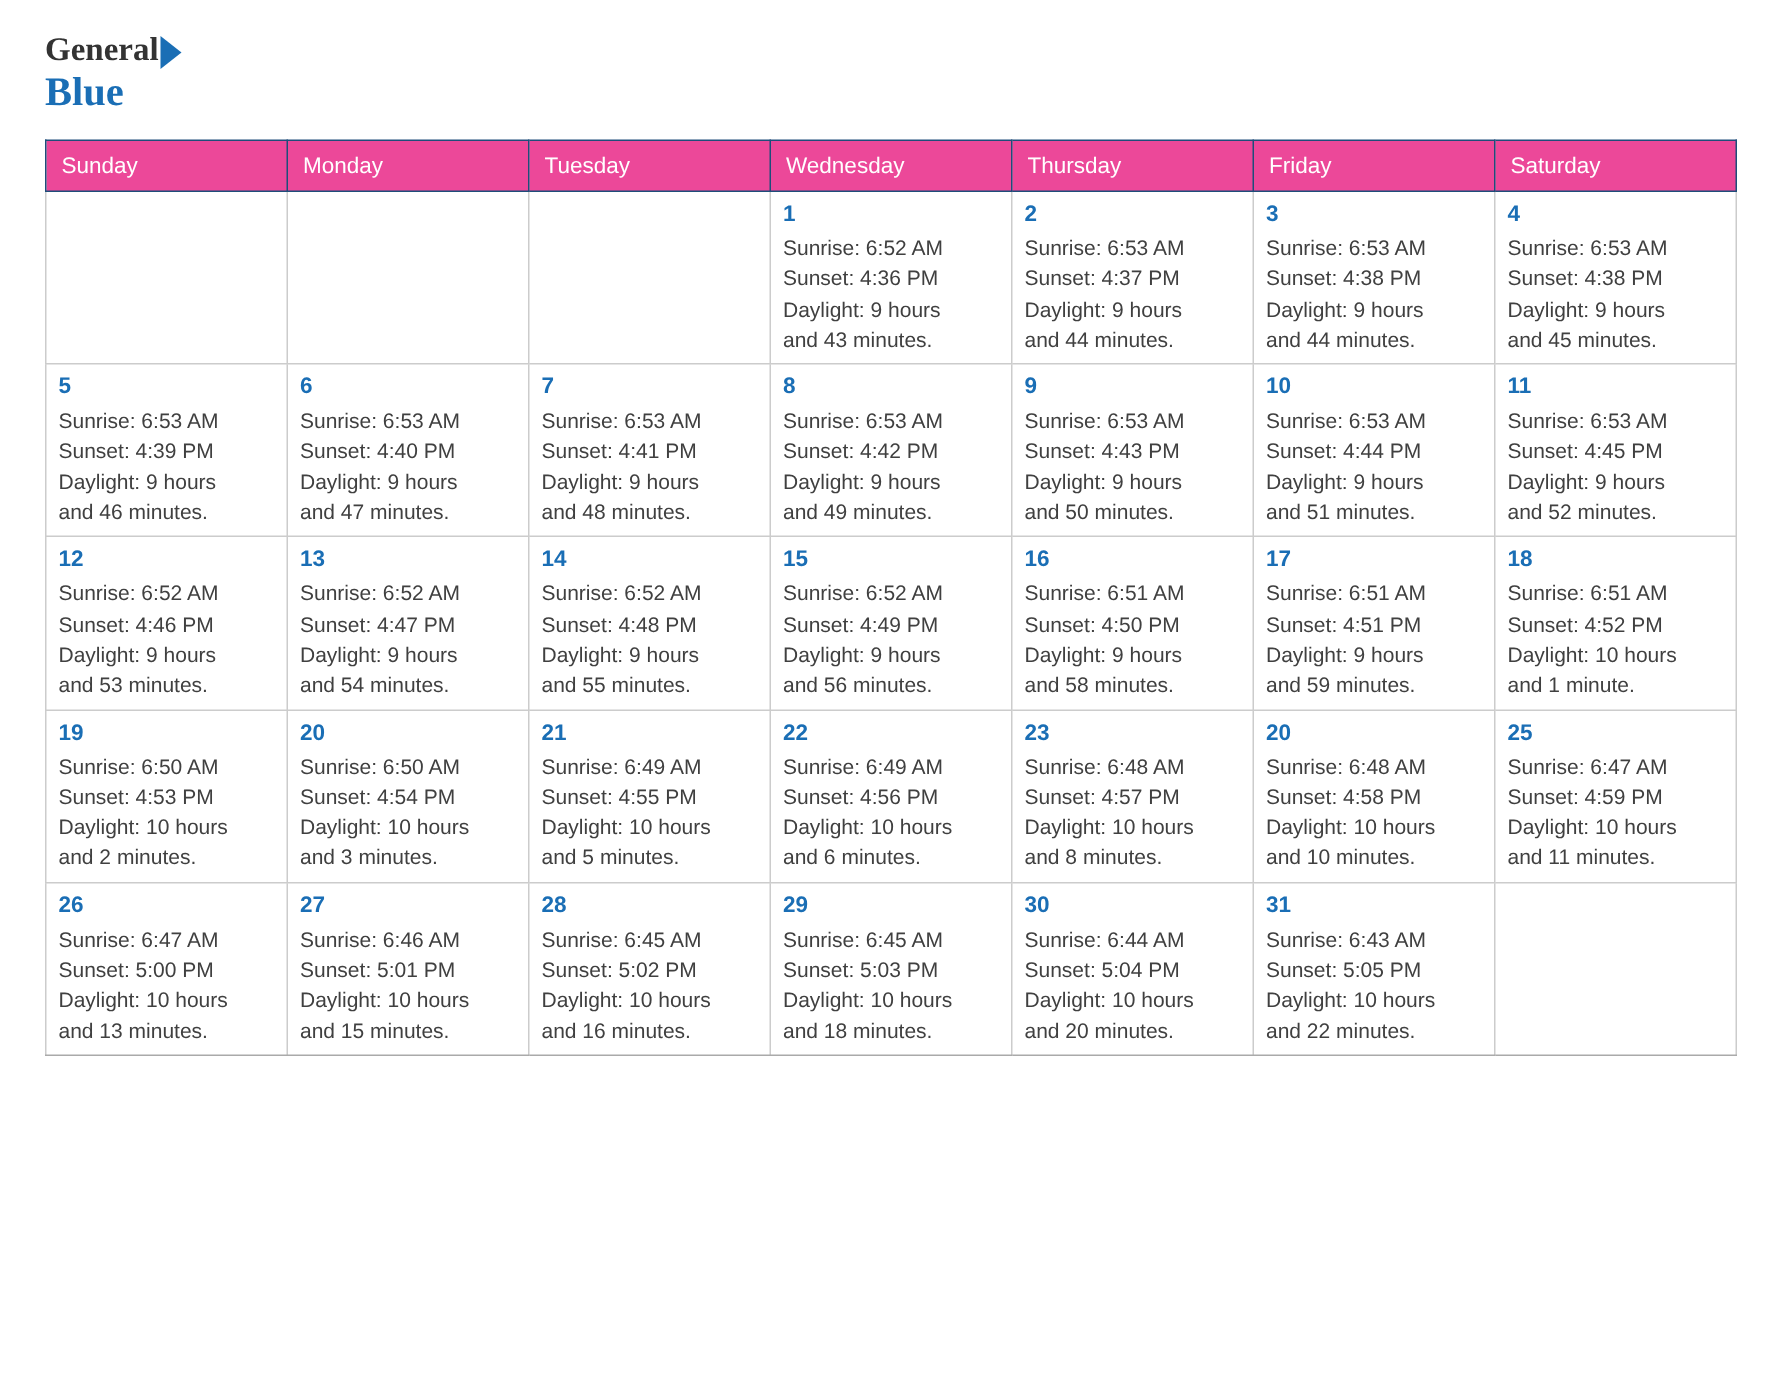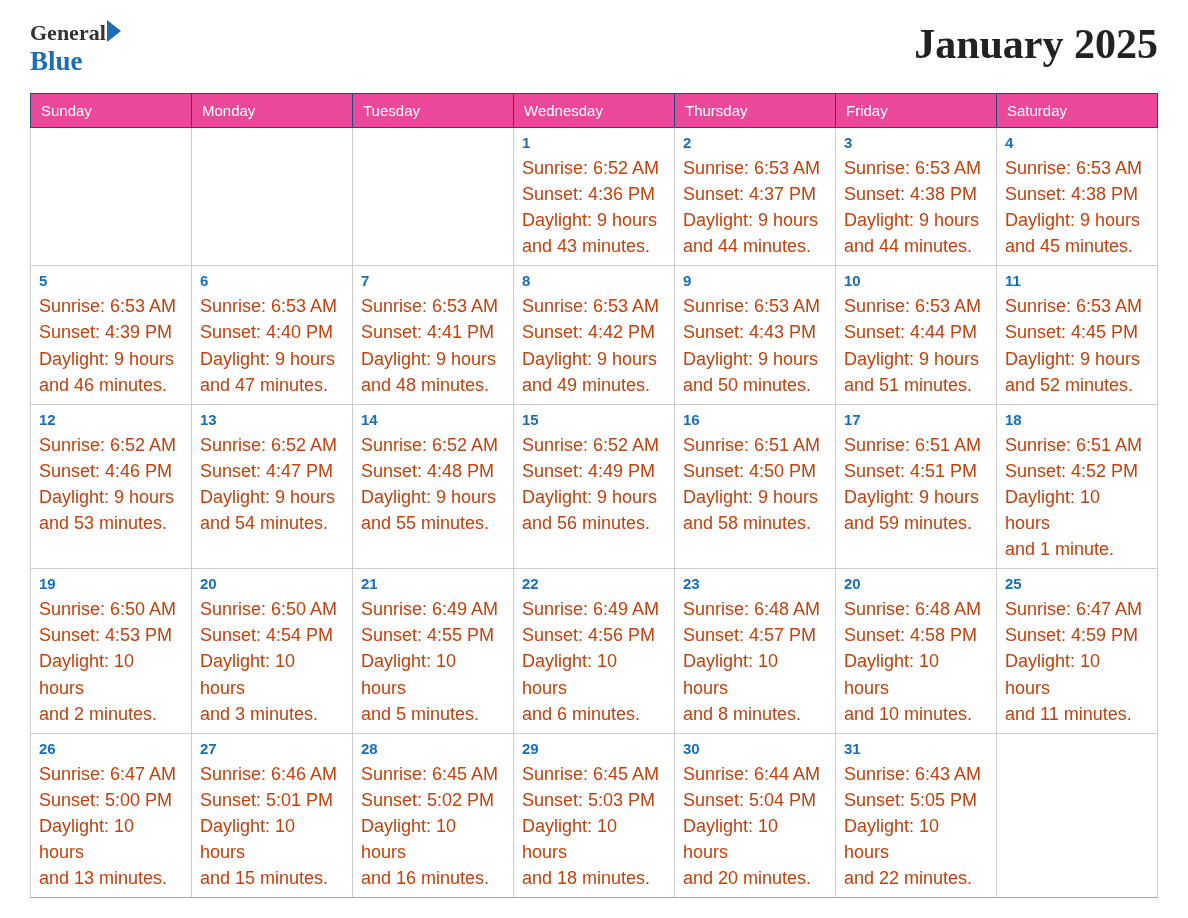--- a/index.html
+++ b/index.html
@@ -66,38 +66,38 @@
       min-height: 90px;
       height: 110px;
     }
     .day-number {
       font-size: 15px;
       color: #1a6eb5;
       font-weight: bold;
       margin-bottom: 4px;
     }
     .day-info {
-      font-size: 18px;
-      color: #c2410c;
+      font-size: 14px;
+      color: #404040;
       line-height: 1.45;
     }
     .empty-cell {
       background: #fff;
     }
     .calendar tr:last-child td {
       border-bottom: 1px solid #aaa;
     }
     .logo-container {
       display: flex;
       flex-direction: column;
       align-items: flex-start;
     }
     .logo-row {
       display: flex;
-      align-items: flex-start;
+      align-items: flex-end;
     }
     .logo-arrow {
       display: inline-block;
       width: 0;
       height: 0;
       border-top: 11px solid transparent;
       border-bottom: 11px solid transparent;
       border-left: 14px solid #1a6eb5;
       vertical-align: middle;
       margin-left: 1px;
@@ -110,21 +110,20 @@
   <div class="logo-container">
     <div class="logo-row">
       <span class="logo-text-general">General</span>
       <span class="logo-arrow"></span>
     </div>
     <div>
       <span class="logo-text-blue">Blue</span>
     </div>
   </div>
   <div class="title-block">
-    <div class="main-title">January 2025</div>
   </div>
 </div>
 
 <table class="calendar">
   <thead>
     <tr>
     <th>Sunday</th>
         <th>Monday</th>
         <th>Tuesday</th>
         <th>Wednesday</th>

